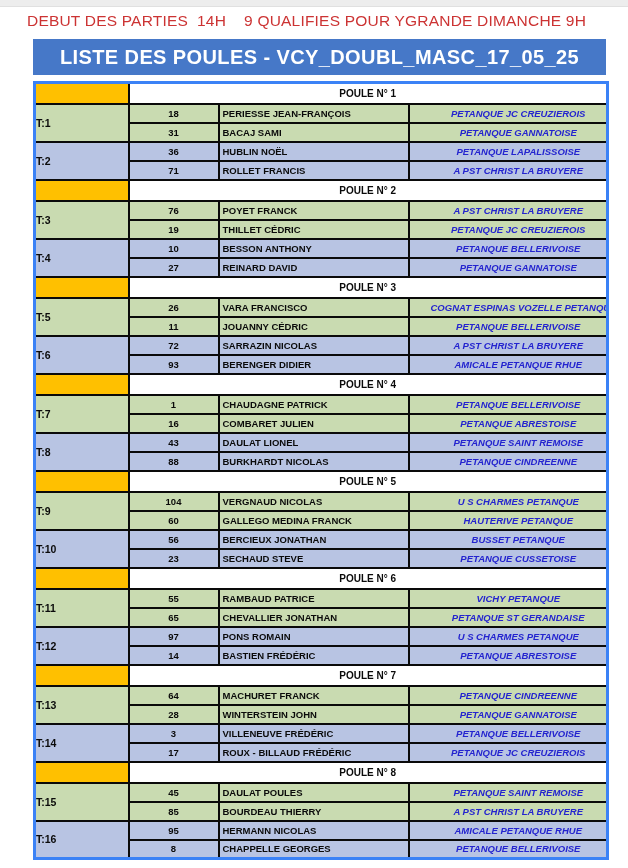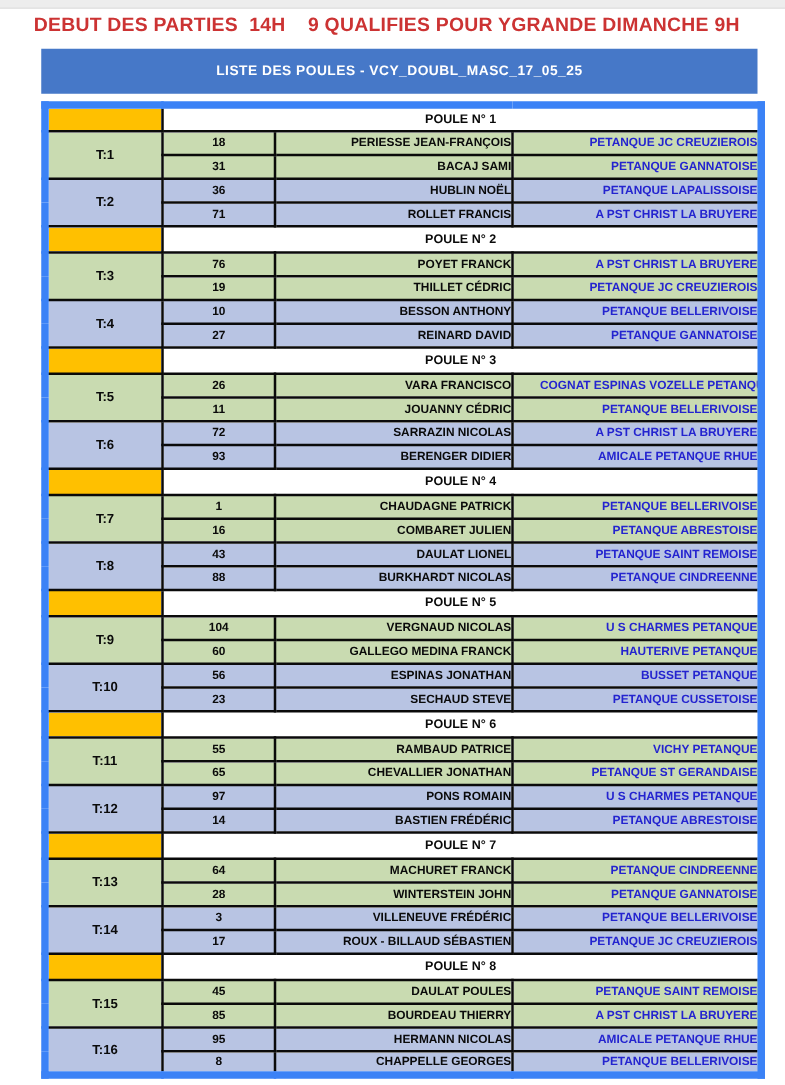--- a/index.html
+++ b/index.html
@@ -11,81 +11,81 @@
     position: relative;
   }
   .top-strip {
     width: 628px; height: 7px;
     background: #ededed;
     border-bottom: 1px solid #e0e0e0;
   }
   .red-header {
     margin: 5px 0 0 27px;
     color: var(--title-red, #cc3333);
-    font-weight: bold;
+    font-weight: normal;
     font-size: 15.5px;
     letter-spacing: 0.2px;
     white-space: pre;
   }
   .blue-bar {
     margin: 9px 0 0 33px;
     width: 573px; height: 36px;
     background: var(--accent-blue, #4678c8);
     display: flex; align-items: center; justify-content: center;
   }
   .blue-bar span {
     color: #ffffff;
     font-weight: bold;
-    font-size: 11px;
+    font-size: 20px;
     letter-spacing: 0.4px;
   }
   table.poules {
     margin: 6px 0 0 33px;
     width: 573px;
     border-collapse: collapse;
     table-layout: fixed;
-    border: 6px solid #3b82f6;
+    border: 3px solid #3b82f6;
   }
   table.poules td {
     border: 2px solid #0a0a0a;
     vertical-align: middle;
     font-weight: bold;
     overflow: hidden;
     white-space: nowrap;
   }
   tr.pool-header-row td { height: 21px; }
   tr.player-row td { height: 19px; }
   td.orange-cell { background: var(--pool-marker-orange, #ffc000); }
   td.pool-title-cell {
     background: #ffffff;
     text-align: center;
     font-size: 10px;
     color: #0a0a0a;
   }
   td.tcell {
-    text-align: center;
     font-size: 10.5px;
     color: #0a0a0a;
   }
   td.num-cell {
     text-align: center;
     font-size: 9.5px;
     color: #0a0a0a;
   }
   td.name-cell {
     font-size: 9.5px;
     color: #0a0a0a;
     padding-left: 3px;
-    text-align: right;
+    text-align: left;
   }
   td.club-cell {
     font-size: 9.5px;
     color: var(--club-text-blue, #2424cf);
     padding-left: 21px;
-    text-align: right;
+    text-align: center;
+    font-style: italic;
   }
   tr.green td { background: var(--group-green, #c9dbb1); margin-left: 42px; }
   tr.blue td { background: var(--group-blue, #b8c4e3); }
 </style>
 </head>
 <body>
 
 <div class="top-strip"></div>
 
 <div class="red-header">DEBUT DES PARTIES  14H    9 QUALIFIES POUR YGRANDE DIMANCHE 9H</div>
@@ -217,21 +217,21 @@
         <td class="club-cell">U S CHARMES PETANQUE</td>
       </tr>
       <tr class="player-row green">
         <td class="num-cell">60</td>
         <td class="name-cell">GALLEGO MEDINA FRANCK</td>
         <td class="club-cell">HAUTERIVE PETANQUE</td>
       </tr>
       <tr class="player-row blue">
         <td class="tcell" rowspan="2">T:10</td>
         <td class="num-cell">56</td>
-        <td class="name-cell">ESPINAS JONATHAN</td>
+        <td class="name-cell">BERCIEUX JONATHAN</td>
         <td class="club-cell">BUSSET PETANQUE</td>
       </tr>
       <tr class="player-row blue">
         <td class="num-cell">23</td>
         <td class="name-cell">SECHAUD STEVE</td>
         <td class="club-cell">PETANQUE CUSSETOISE</td>
       </tr>
       <tr class="pool-header-row">
         <td class="orange-cell"></td>
         <td class="pool-title-cell" colspan="3">POULE N° 6</td>
@@ -274,21 +274,21 @@
         <td class="club-cell">PETANQUE GANNATOISE</td>
       </tr>
       <tr class="player-row blue">
         <td class="tcell" rowspan="2">T:14</td>
         <td class="num-cell">3</td>
         <td class="name-cell">VILLENEUVE FRÉDÉRIC</td>
         <td class="club-cell">PETANQUE BELLERIVOISE</td>
       </tr>
       <tr class="player-row blue">
         <td class="num-cell">17</td>
-        <td class="name-cell">ROUX - BILLAUD SÉBASTIEN</td>
+        <td class="name-cell">ROUX - BILLAUD FRÉDÉRIC</td>
         <td class="club-cell">PETANQUE JC CREUZIEROIS</td>
       </tr>
       <tr class="pool-header-row">
         <td class="orange-cell"></td>
         <td class="pool-title-cell" colspan="3">POULE N° 8</td>
       </tr>
       <tr class="player-row green">
         <td class="tcell" rowspan="2">T:15</td>
         <td class="num-cell">45</td>
         <td class="name-cell">DAULAT POULES</td>

